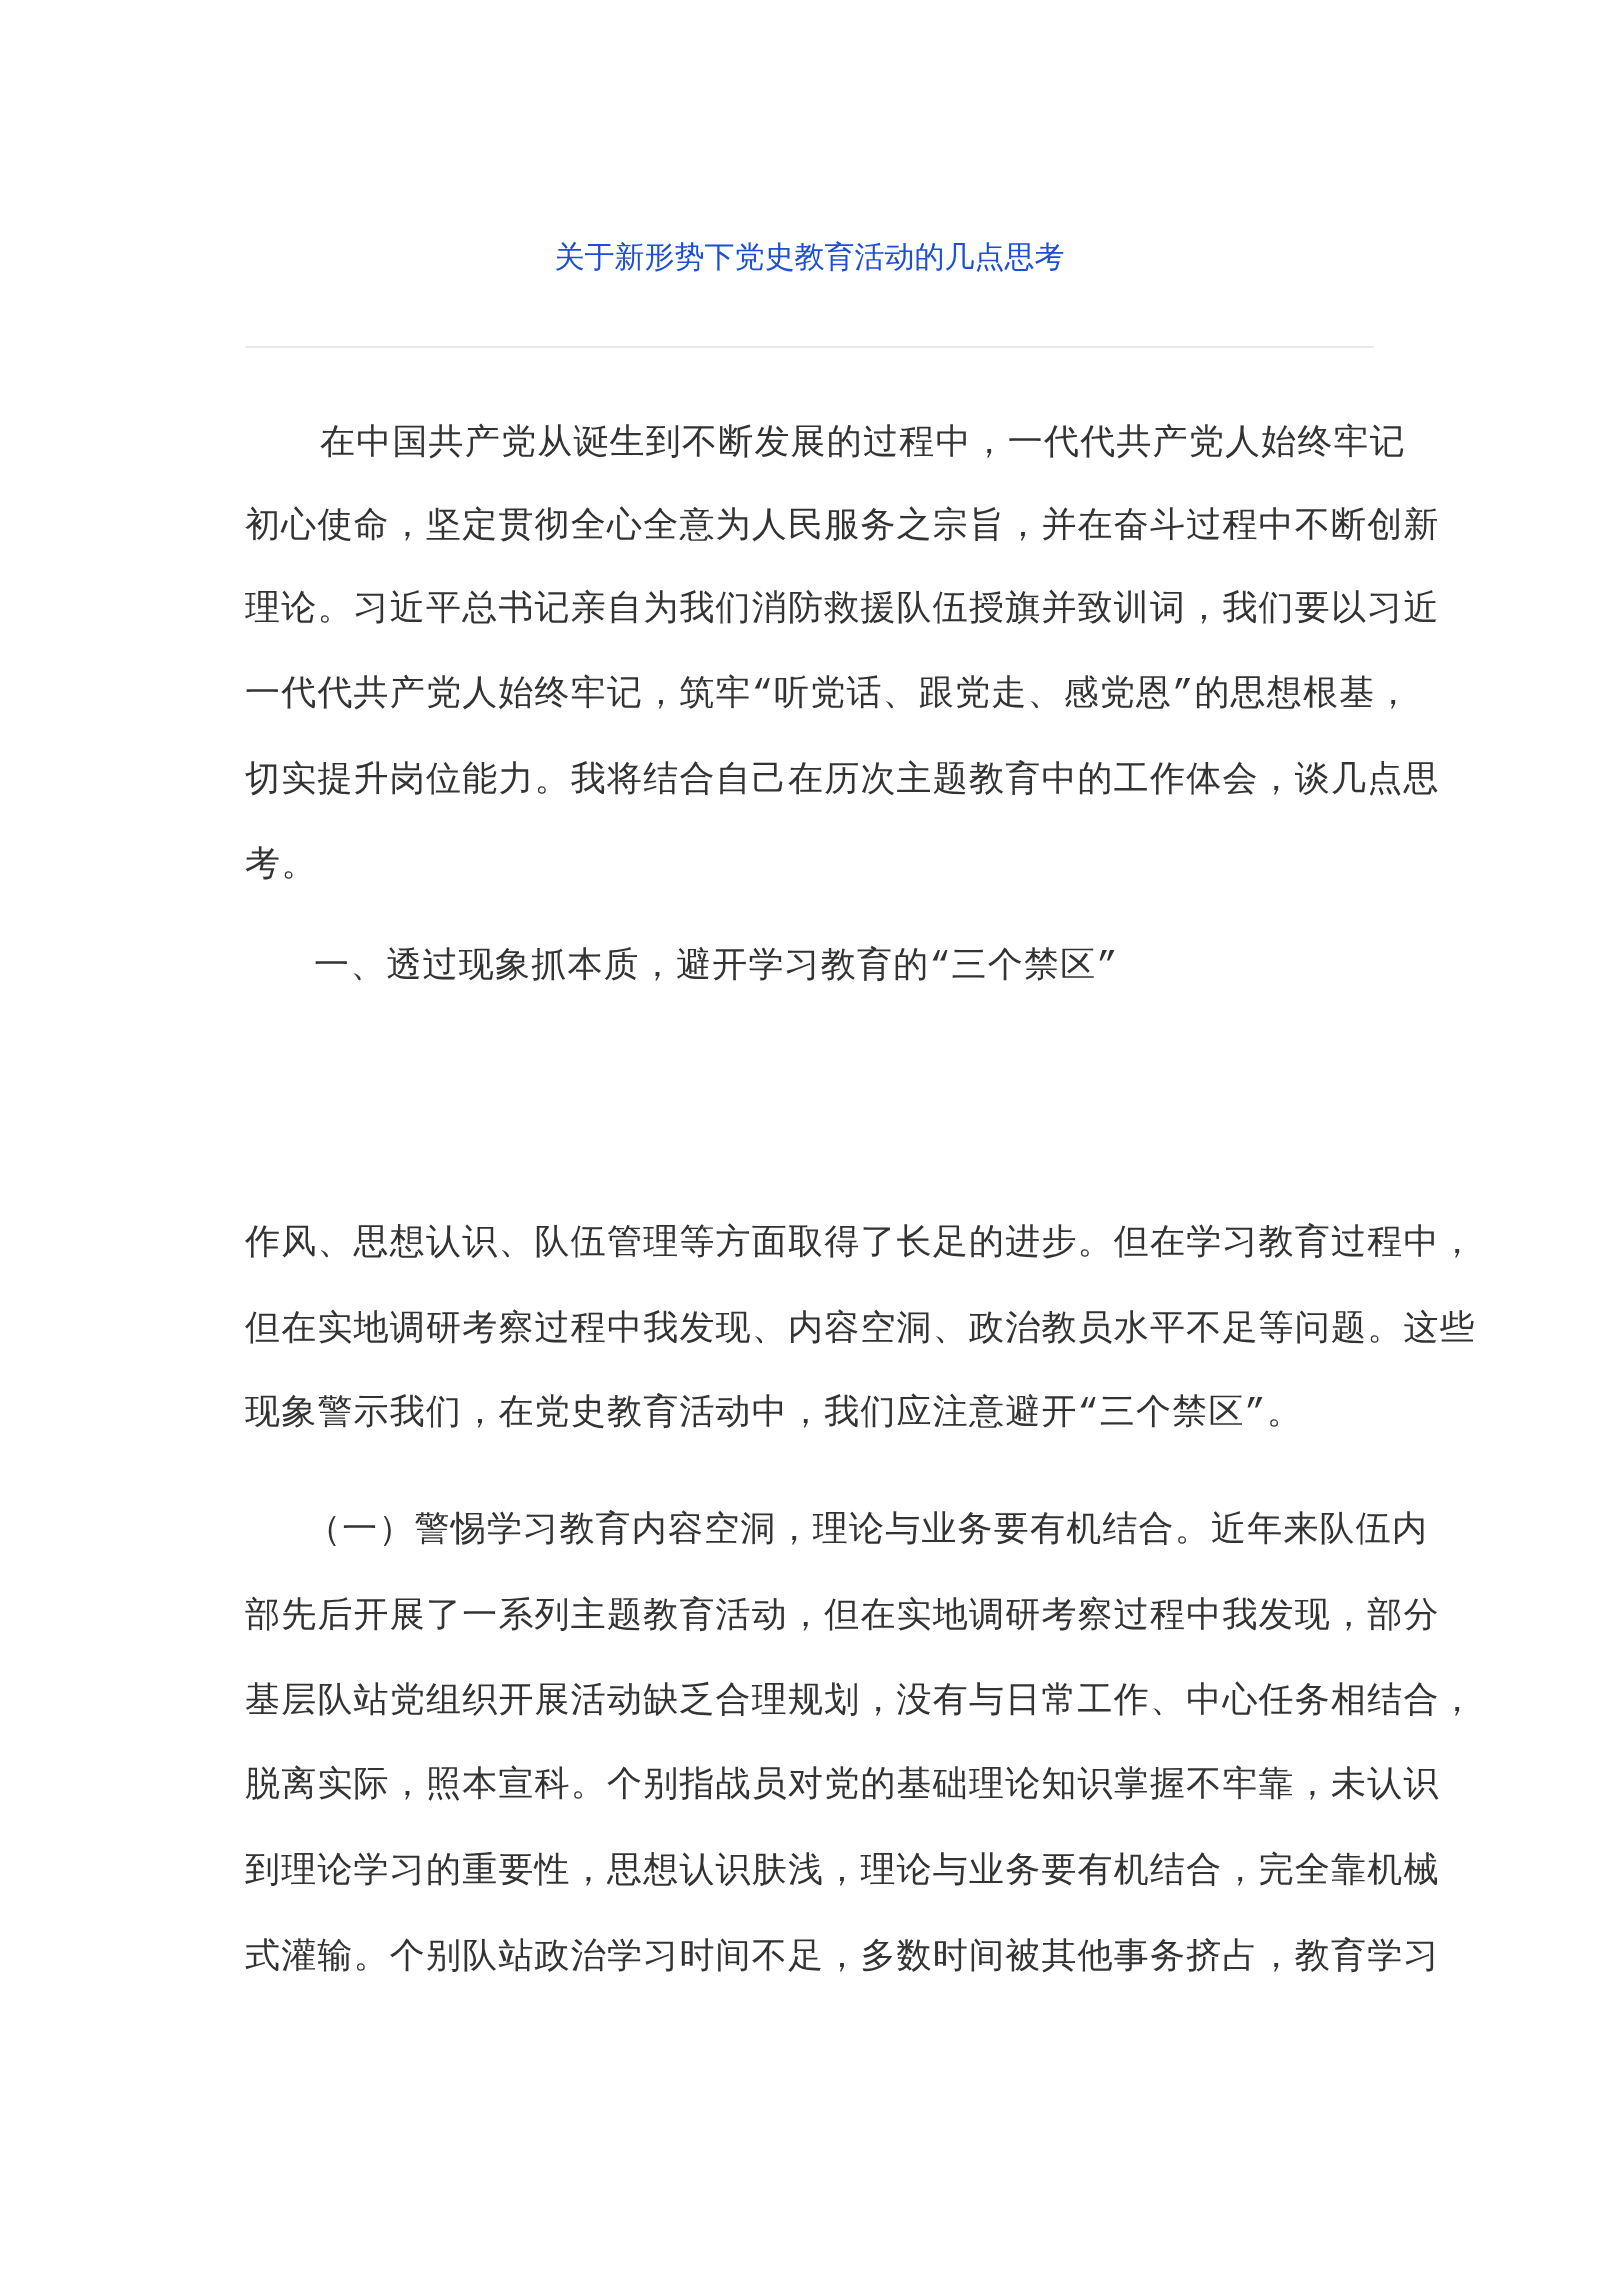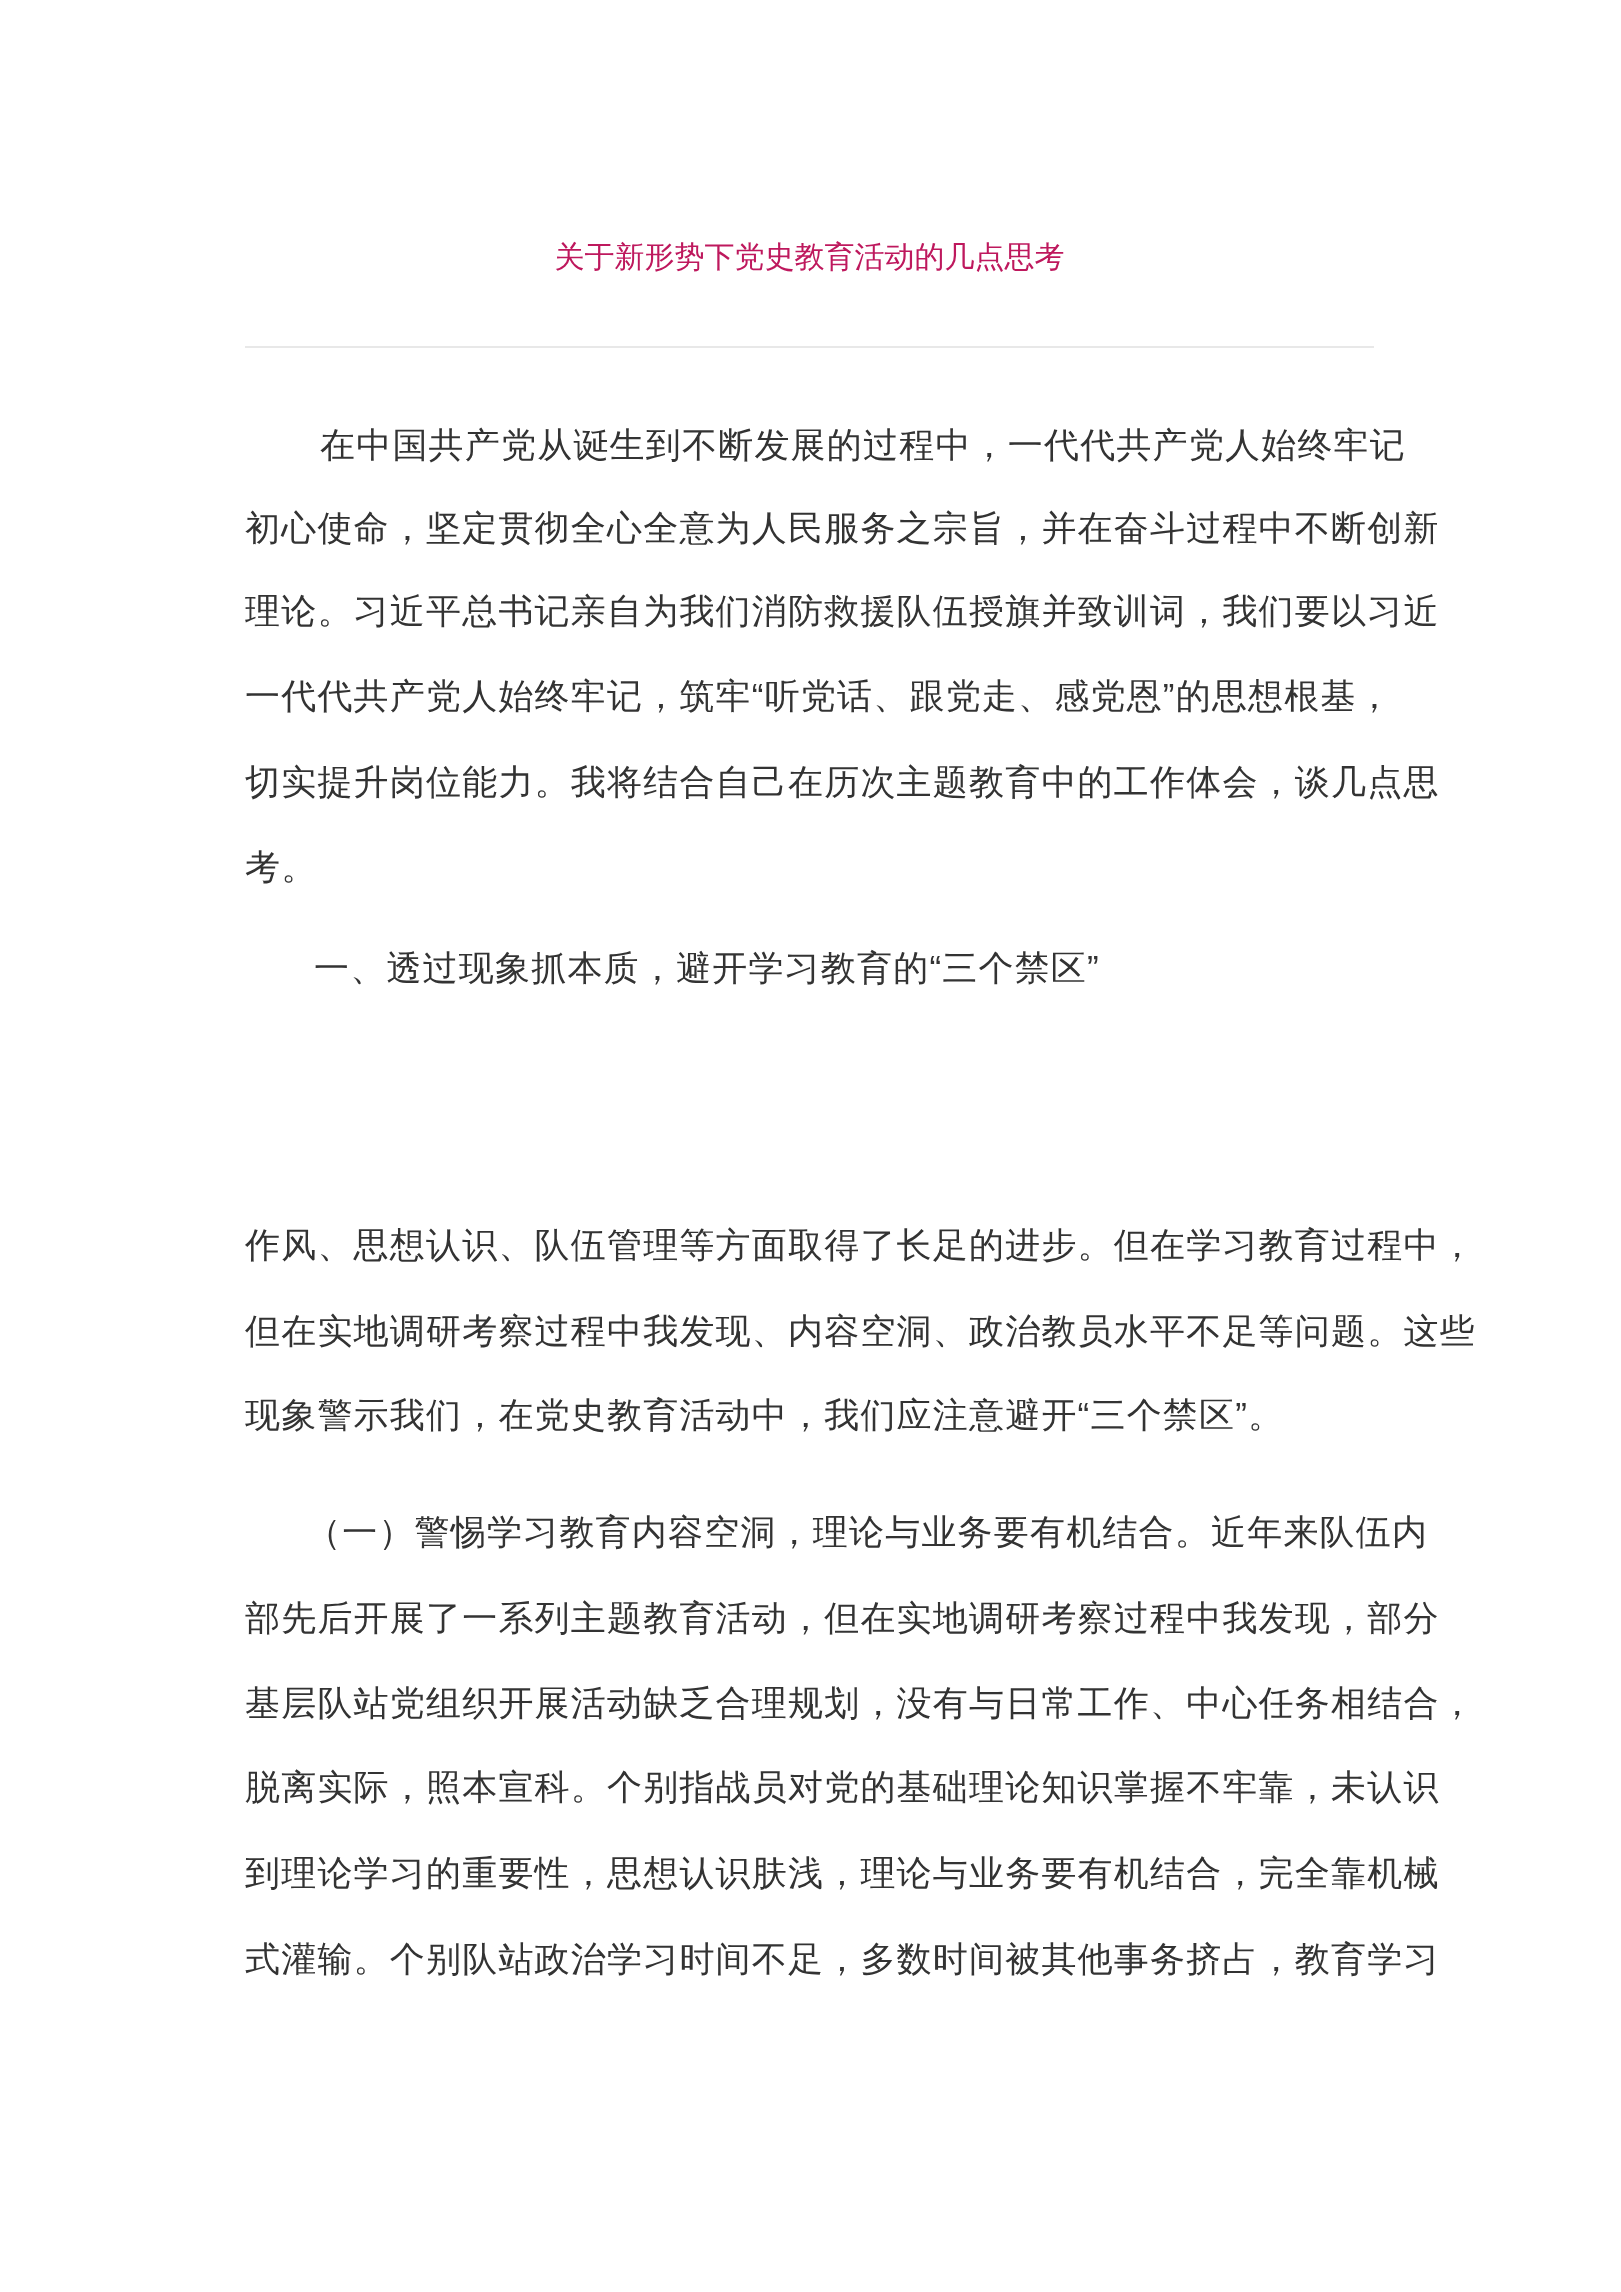--- a/index.html
+++ b/index.html
@@ -1,26 +1,26 @@
 <!DOCTYPE html>
 <html><head>
 <meta charset="utf-8">
 <style>
   html, body { margin: 0; padding: 0; background: #ffffff; }
   body { width: 1621px; height: 2293px; position: relative; overflow: hidden; }
   .page { position: absolute; left: 0; top: 0; width: 1621px; height: 2293px; background: #fff; }
   .title {
     position: absolute; left: 245px; width: 1129px; top: 233px; height: 47px;
     text-align: center; font-family: "DejaVu Sans", sans-serif;
-    font-size: 30px; line-height: 47px; color: #be185d; margin: 0; font-weight: normal;
+    font-size: 30px; line-height: 47px; color: #1d4ed8; margin: 0; font-weight: normal;
   }
   .divider { position: absolute; left: 245px; width: 1129px; top: 346px; height: 2px; background: #e8e8e8; border: 0; margin: 0; }
   .line {
     position: absolute; left: 245px; width: 1137px; height: 51px;
-    font-family: Liberation Sans, sans-serif; font-size: 35px; line-height: 51px;
+    font-family: Liberation Mono, monospace; font-size: 35px; line-height: 51px;
     color: #333333; white-space: nowrap; letter-spacing: 1.2px;
   }
   .indent { padding-left: 75px; }
   .indent-paren { padding-left: 61px; }
   .heading-line { padding-left: 69px; }
 </style>
 </head>
 <body>
 
 <div class="page">

